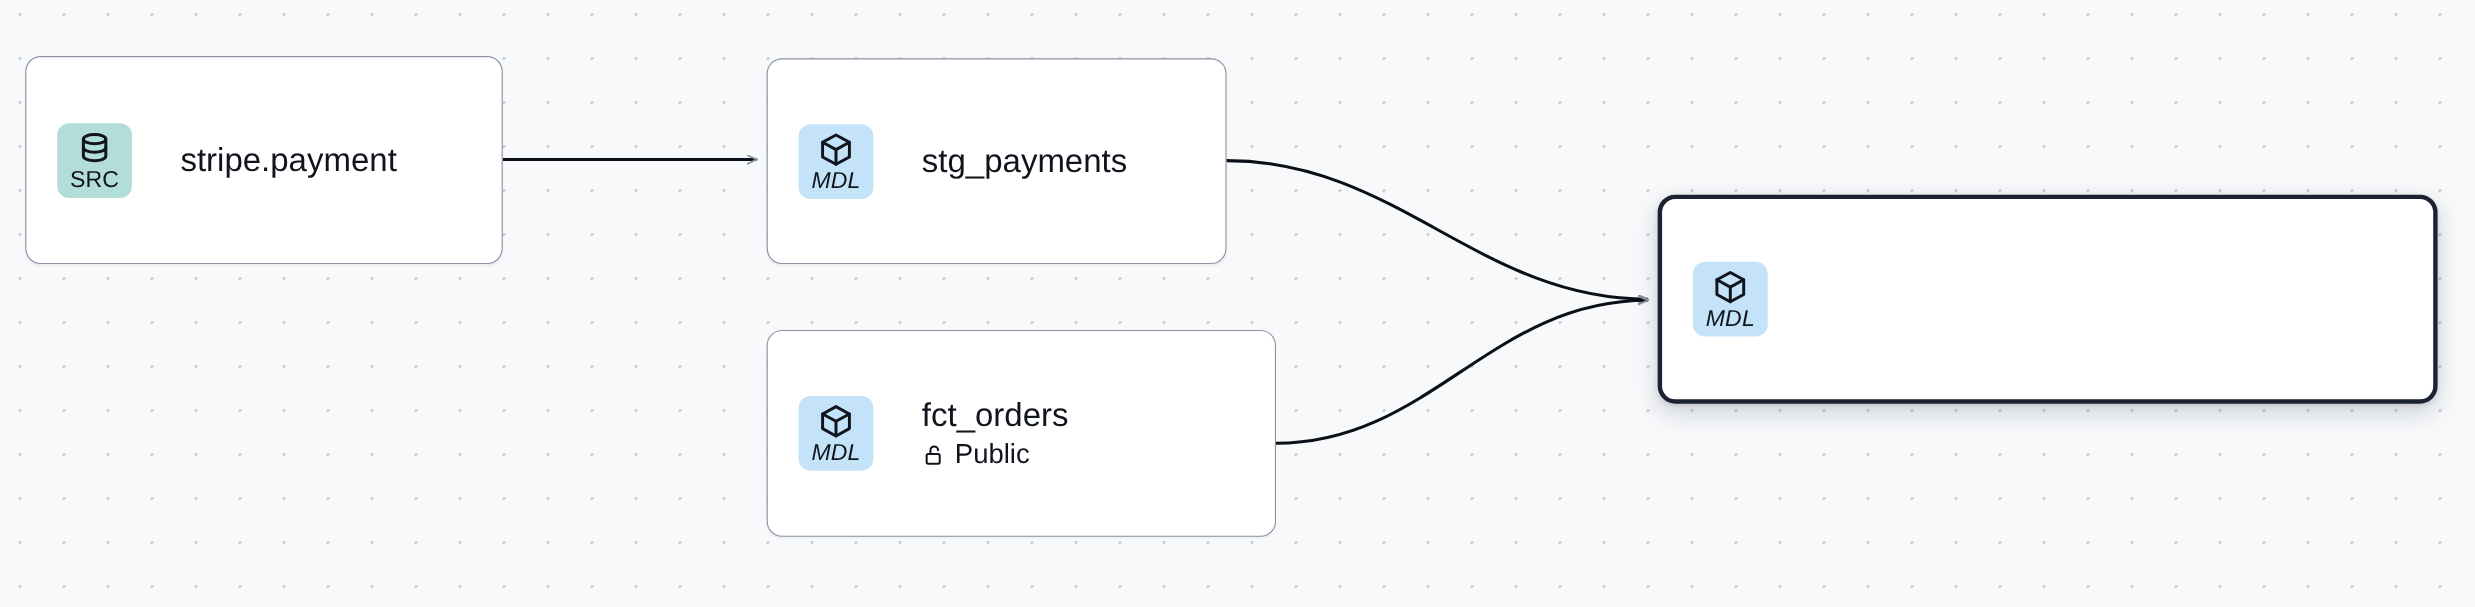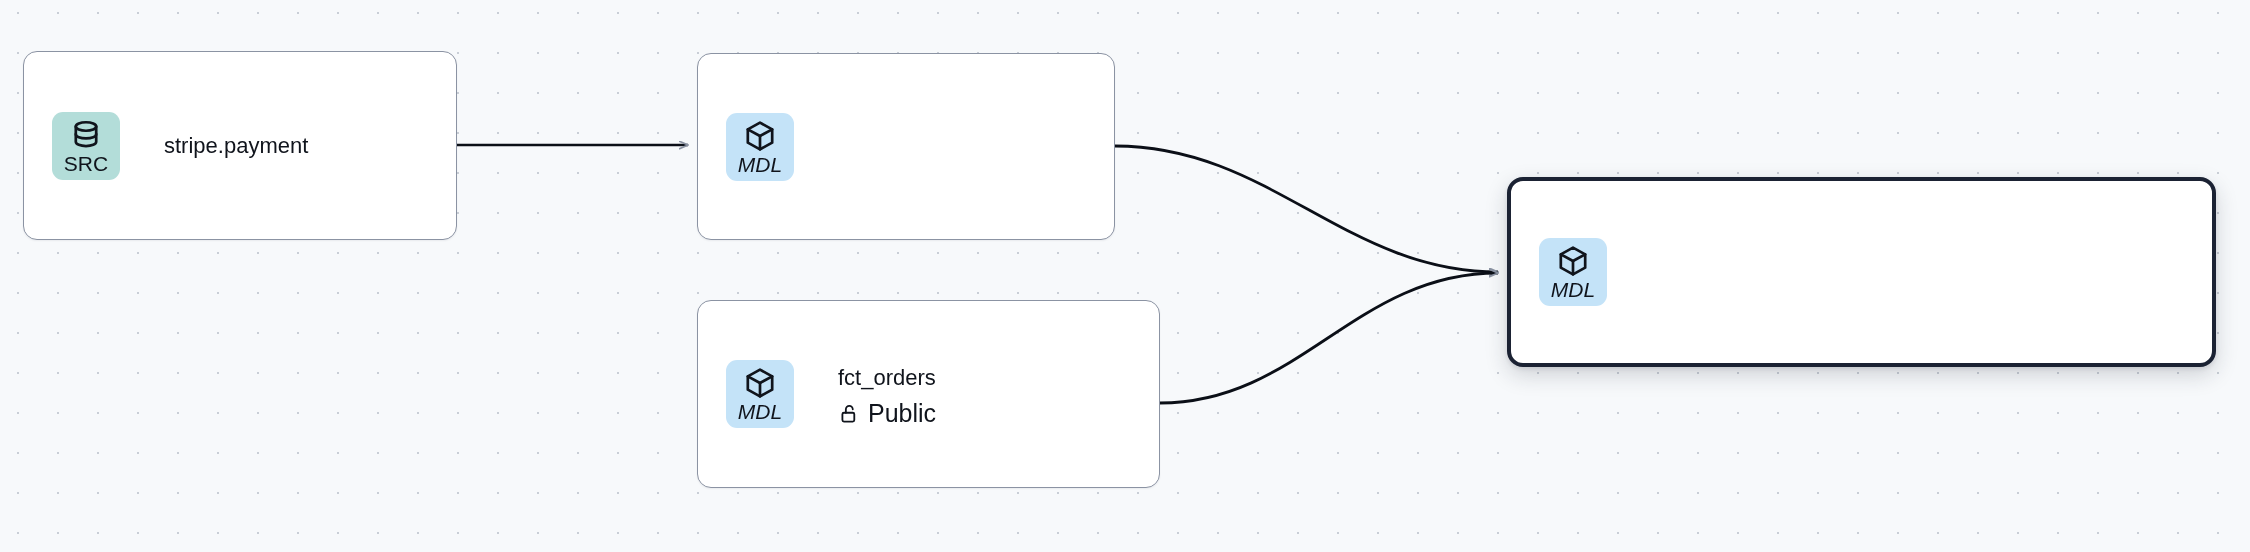--- a/index.html
+++ b/index.html
@@ -38,21 +38,21 @@
   .badge.src{background:#b3ddd9;}
   .badge.mdl{background:#c4e3f8;font-style:italic;}
   .badge svg{display:block;}
   .badge-text{
     font-size:21px;line-height:21px;color:#10141c;letter-spacing:.1px;
     margin-top:1px;font-weight:400;
   }
 
   .node-body{display:flex;flex-direction:column;justify-content:center;}
   .node-title{
-    font-size:22px;line-height:34px;color:#10141c;white-space:nowrap;font-weight:400;
+    font-size:30px;line-height:34px;color:#10141c;white-space:nowrap;font-weight:400;
   }
   .node-sub{
     display:flex;align-items:center;gap:7px;margin-top:4px;
     font-size:25px;line-height:28px;color:#10141c;white-space:nowrap;
   }
   .node-sub svg{display:block;flex:0 0 auto;}
 
   
   #node-src      {left:23px; top:51px;  width:434px; height:189px; padding-left:28px; gap:44px;}
   #node-stg      {left:697px;top:53px;  width:418px; height:187px; padding-left:28px; gap:44px;}
@@ -109,20 +109,23 @@
     <div class="badge mdl">
       <span>
         <svg width="34" height="34" viewBox="0 0 24 24" fill="none" stroke="#10141c" stroke-width="1.9" stroke-linecap="round" stroke-linejoin="round">
           <path d="M12,2.6 L20.6,7.3 L20.6,16.7 L12,21.4 L3.4,16.7 L3.4,7.3 Z"></path>
           <path d="M3.4,7.3 L12,12 L20.6,7.3"></path>
           <path d="M12,12 L12,21.4"></path>
         </svg>
       </span>
       <span class="badge-text">MDL</span>
     </div>
+    <div class="node-body">
+      <div class="node-title">stg_payments</div>
+    </div>
   </div>
 
   <div class="node plain" id="node-fct">
     <div class="badge mdl">
       <span>
         <svg width="34" height="34" viewBox="0 0 24 24" fill="none" stroke="#10141c" stroke-width="1.9" stroke-linecap="round" stroke-linejoin="round">
           <path d="M12,2.6 L20.6,7.3 L20.6,16.7 L12,21.4 L3.4,16.7 L3.4,7.3 Z"></path>
           <path d="M3.4,7.3 L12,12 L20.6,7.3"></path>
           <path d="M12,12 L12,21.4"></path>
         </svg>

